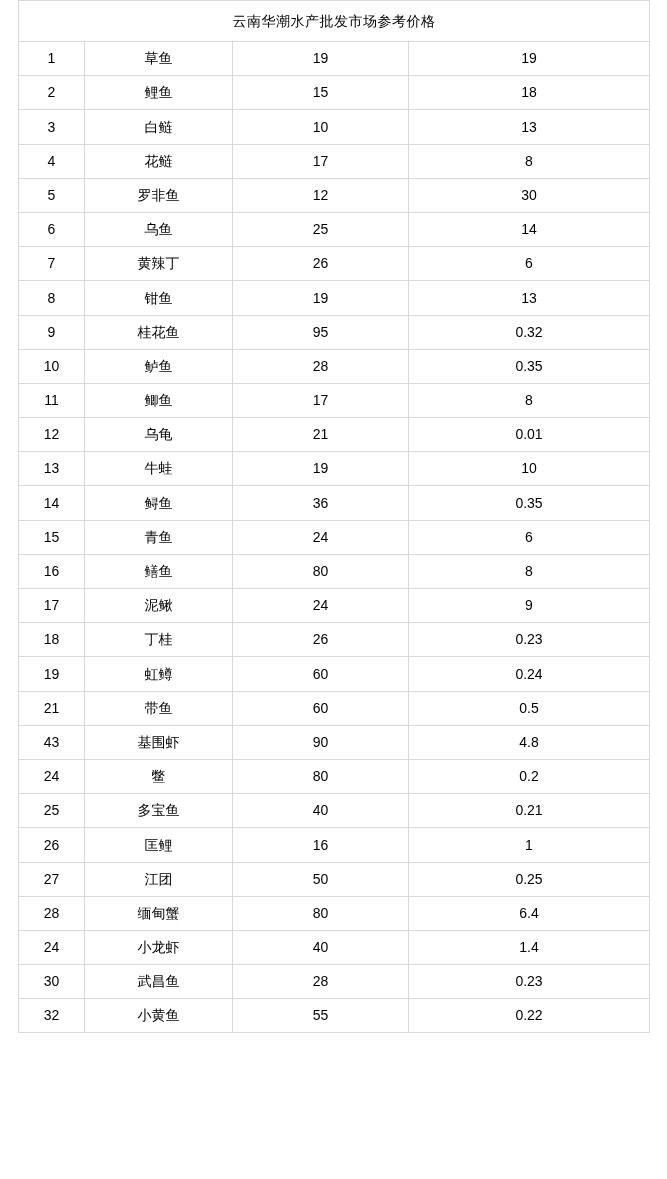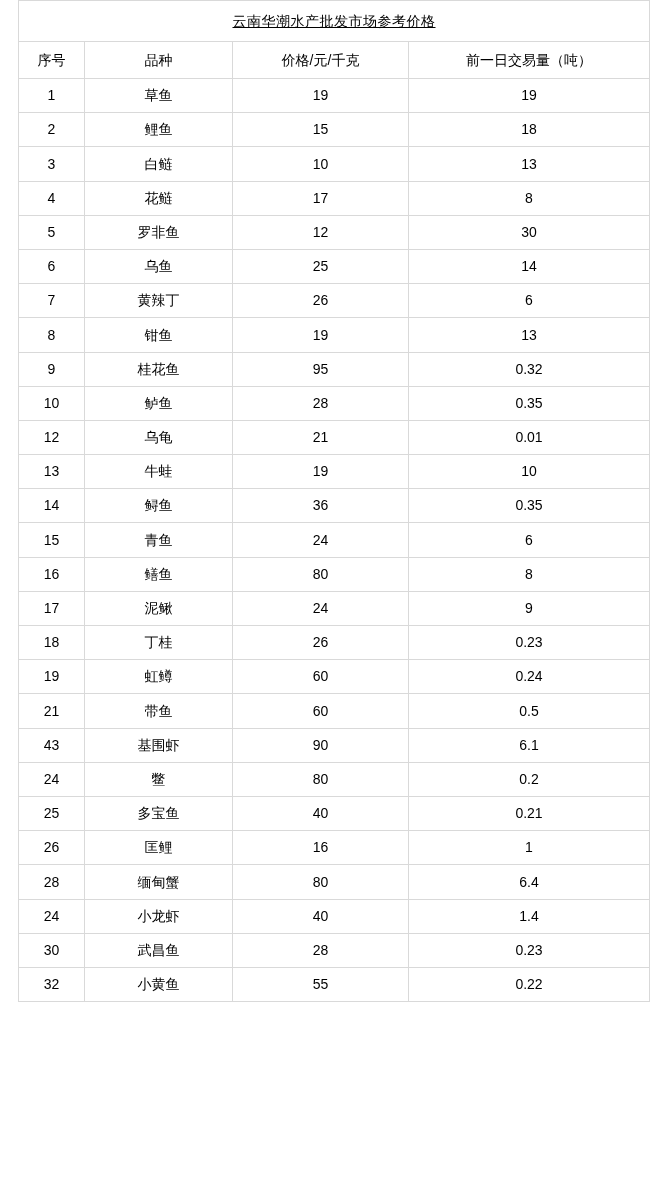--- a/index.html
+++ b/index.html
@@ -30,21 +30,20 @@
     vertical-align: middle;
     font-size: 14px;
     height: 33.2px;
     padding: 0;
     line-height: 1.2;
   }
   .title-cell {
     font-size: 15px;
     height: 40px !important;
     letter-spacing: 0.5px;
-    text-decoration: underline;
   }
   .date-cell {
     font-size: 14px;
     height: 38px !important;
   }
   .head-cell {
     font-size: 14px;
     height: 36px !important;
   }
   col.c1 { width: 66px; }
@@ -60,26 +59,20 @@
     <colgroup>
       <col class="c1">
         <col class="c2">
         <col class="c3">
         <col class="c4">
     </colgroup>
     <tbody>
       <tr>
         <td class="title-cell" colspan="4">云南华潮水产批发市场参考价格</td>
       </tr>
-      <tr>
-        <td class="head-cell">序号</td>
-        <td class="head-cell">品种</td>
-        <td class="head-cell">价格/元/千克</td>
-        <td class="head-cell">前一日交易量（吨）</td>
-      </tr>
     <tr>
           <td>1</td>
           <td>草鱼</td>
           <td>19</td>
           <td>19</td>
         </tr>
         <tr>
           <td>2</td>
           <td>鲤鱼</td>
           <td>15</td>
@@ -127,20 +120,26 @@
           <td>95</td>
           <td>0.32</td>
         </tr>
         <tr>
           <td>10</td>
           <td>鲈鱼</td>
           <td>28</td>
           <td>0.35</td>
         </tr>
         <tr>
+          <td>11</td>
+          <td>鲫鱼</td>
+          <td>17</td>
+          <td>8</td>
+        </tr>
+        <tr>
           <td>12</td>
           <td>乌龟</td>
           <td>21</td>
           <td>0.01</td>
         </tr>
         <tr>
           <td>13</td>
           <td>牛蛙</td>
           <td>19</td>
           <td>10</td>
@@ -184,39 +183,45 @@
         <tr>
           <td>21</td>
           <td>带鱼</td>
           <td>60</td>
           <td>0.5</td>
         </tr>
         <tr>
           <td>43</td>
           <td>基围虾</td>
           <td>90</td>
-          <td>6.1</td>
+          <td>4.8</td>
         </tr>
         <tr>
           <td>24</td>
           <td>鳖</td>
           <td>80</td>
           <td>0.2</td>
         </tr>
         <tr>
           <td>25</td>
           <td>多宝鱼</td>
           <td>40</td>
           <td>0.21</td>
         </tr>
         <tr>
           <td>26</td>
           <td>匡鲤</td>
           <td>16</td>
           <td>1</td>
+        </tr>
+        <tr>
+          <td>27</td>
+          <td>江团</td>
+          <td>50</td>
+          <td>0.25</td>
         </tr>
         <tr>
           <td>28</td>
           <td>缅甸蟹</td>
           <td>80</td>
           <td>6.4</td>
         </tr>
         <tr>
           <td>24</td>
           <td>小龙虾</td>

